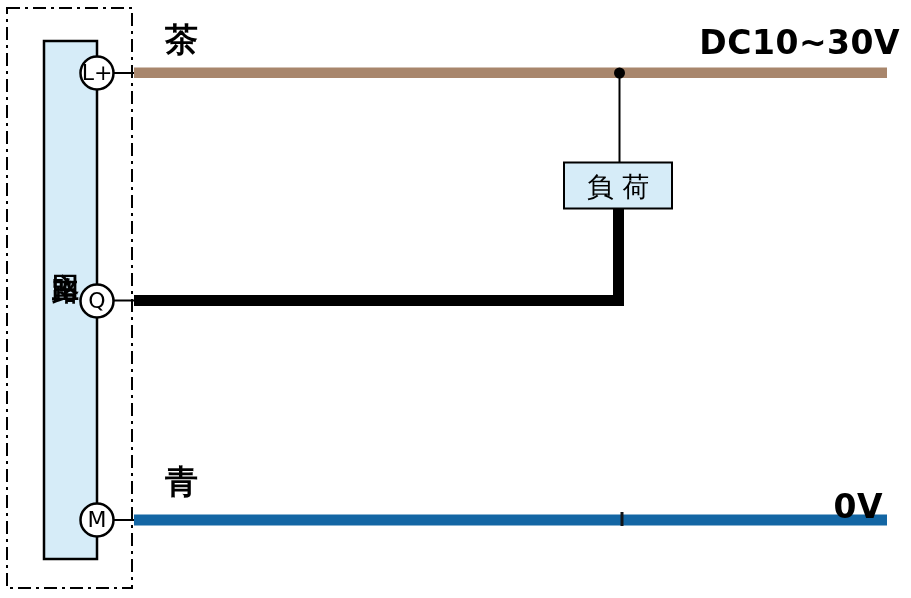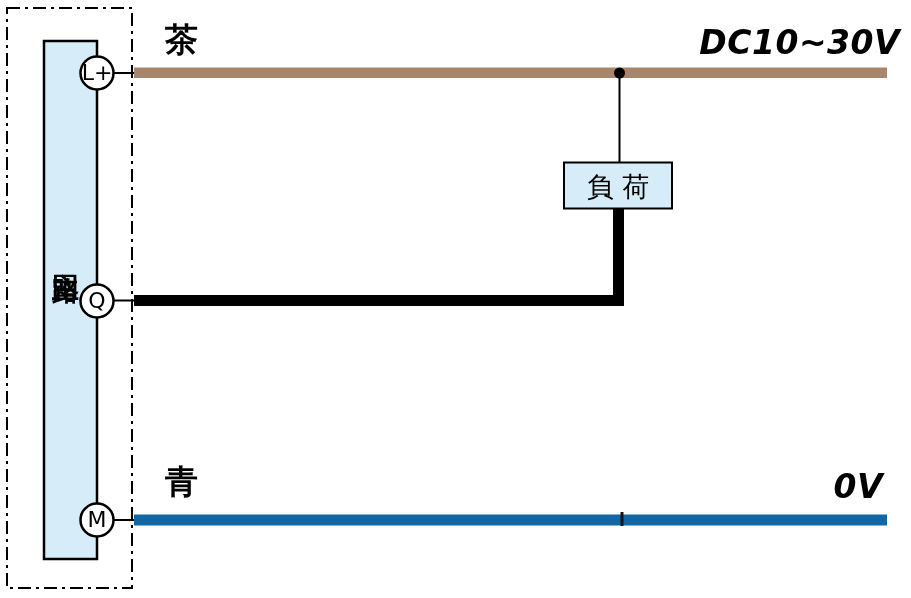--- a/index.html
+++ b/index.html
@@ -27,21 +27,20 @@
     line-height: 1;
   }
   .wire-label {
     font-size: 32px;
     font-weight: 700;
   }
   .voltage-label {
     font-size: 33px;
     font-weight: 700;
     letter-spacing: 0.5px;
-    font-style: italic;
   }
   .terminal-label {
     font-size: 22px;
     font-weight: 400;
     transform: translate(-50%, -52%);
   }
   .load-label {
     font-size: 27px;
     font-weight: 400;
     transform: translate(-50%, -50%);
@@ -92,15 +91,15 @@
   <div class="lbl terminal-label" style="left:97px; top:301px;">Q</div>
   <div class="lbl terminal-label" style="left:97px; top:520px;">M</div>
 
   <div class="lbl vertical-label" style="left:66px; top:251px;">主回路</div>
 
   <div class="lbl load-label" style="left:618px; top:186px;">負 荷</div>
 
   <div class="lbl wire-label" style="left:165px; top:23px; font-size:33px;">茶</div>
   <div class="lbl voltage-label" style="right:11px; top:26px;">DC10~30V</div>
   <div class="lbl wire-label" style="left:165px; top:465px; font-size:33px;">青</div>
-  <div class="lbl voltage-label" style="right:28px; top:470px;margin-left:24px;">0V</div>
+  <div class="lbl voltage-label" style="right:28px; top:490px;margin-left:24px;">0V</div>
 
 </div>
 
 </body></html>

